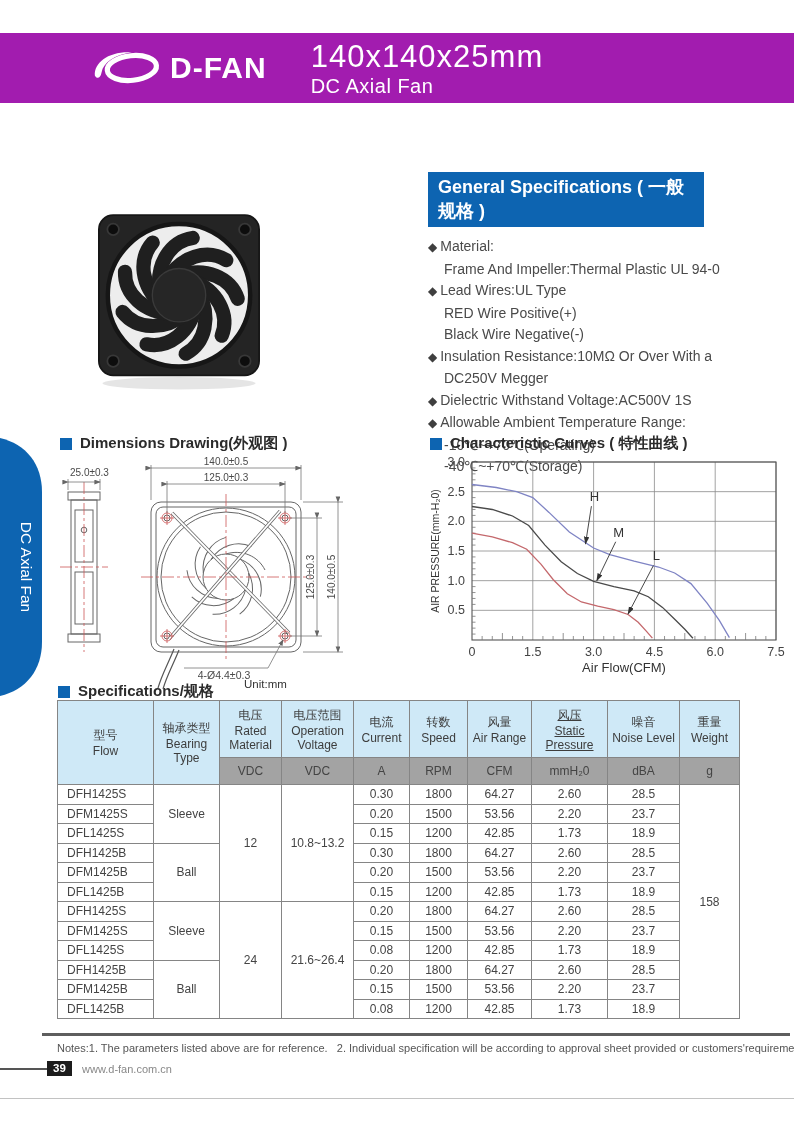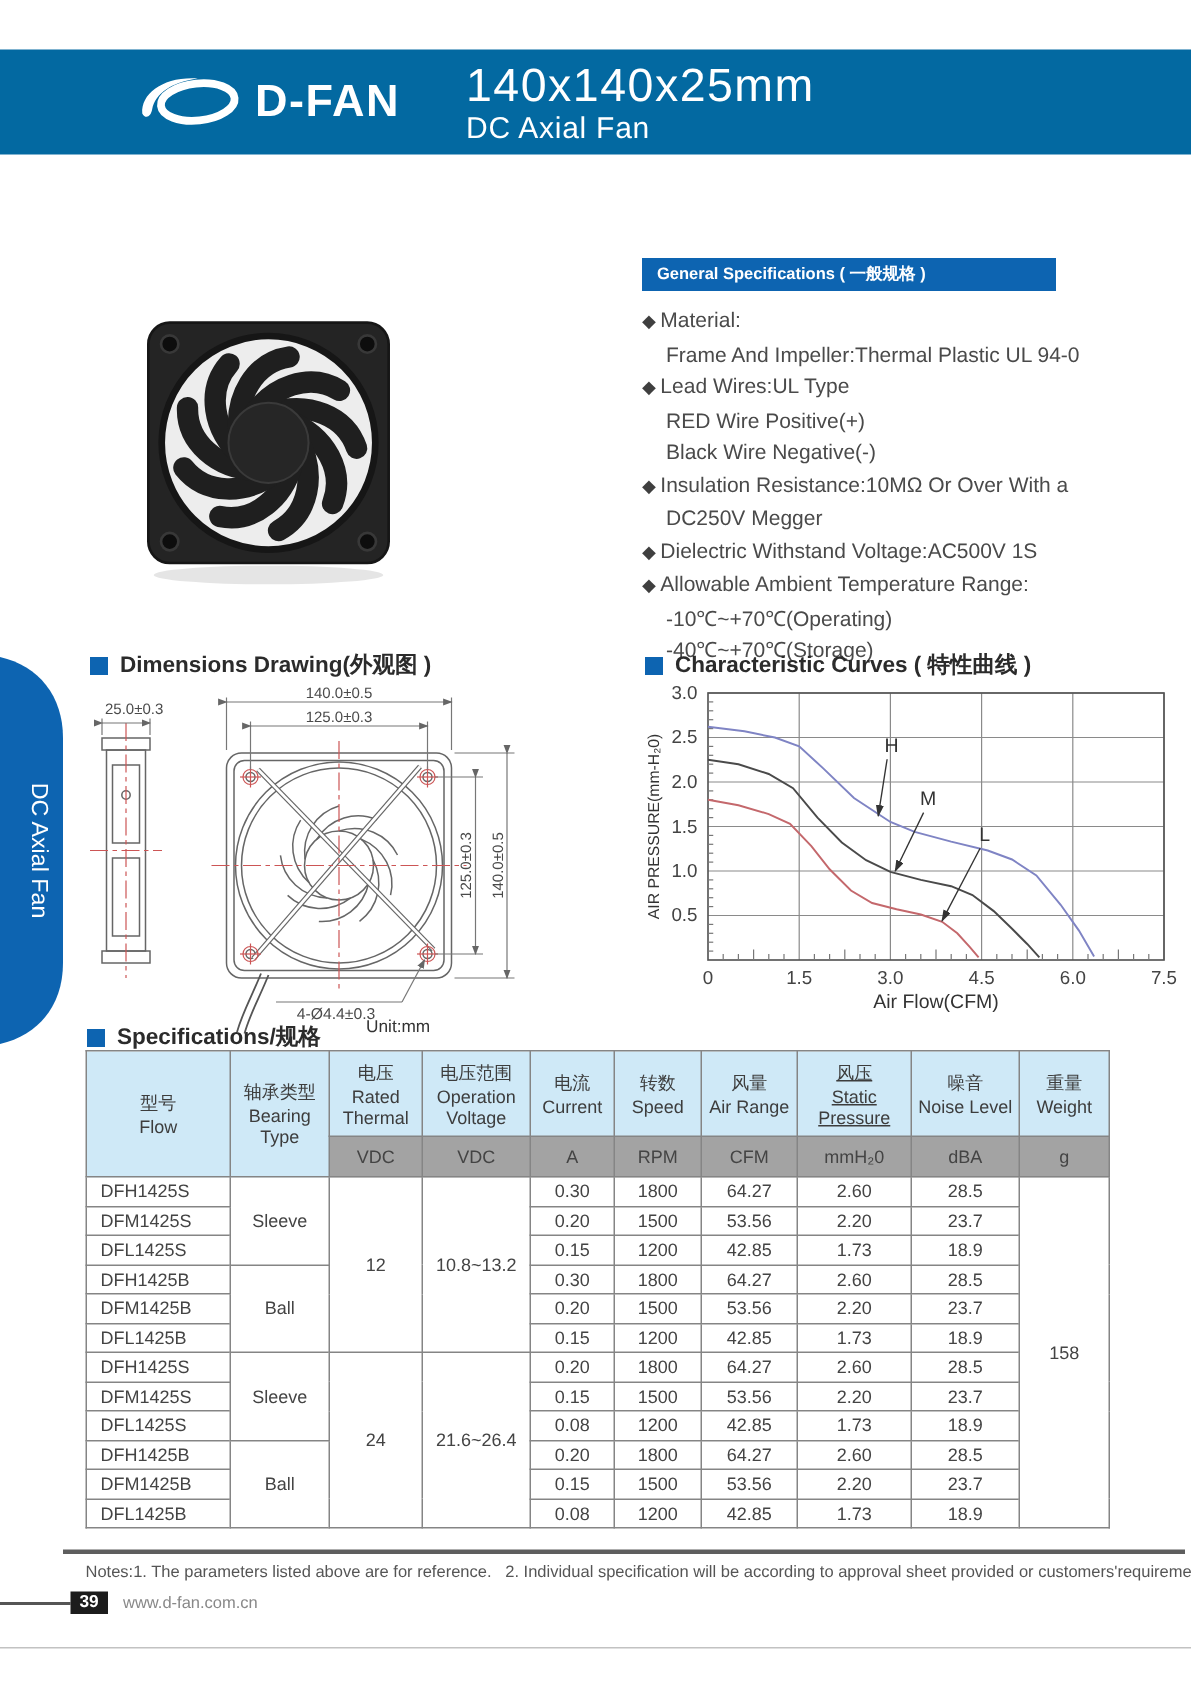--- a/index.html
+++ b/index.html
@@ -1,34 +1,34 @@
 <!DOCTYPE html>
 <html><head>
 <meta charset="utf-8">
 <style>
   * { margin:0; padding:0; box-sizing:border-box; }
   body { background:#fff; font-family:"Liberation Sans", sans-serif; }
   .page { position:relative; width:794px; height:1123px; background:#ffffff; overflow:hidden; }
 
   
-  .topbar { position:absolute; left:0; top:33px; width:794px; height:70px; background:#0369a1;
+  .topbar { position:absolute; left:0; top:33px; width:794px; height:70px; background:#a21caf;
             display:flex; align-items:center; padding-left:92px; }
   .logo-wrap { display:flex; align-items:center; }
   .brand-text { color:#fff; font-size:30px; font-weight:bold; letter-spacing:1px; margin-left:4px; }
   .title-wrap { display:flex; align-items:baseline; margin-left:32px;flex-direction:column; }
   .size-text { color:#fff; font-size:31px; letter-spacing:1px; }
   .prod-text { color:#fff; font-size:20px; margin-left:12px; letter-spacing:.5px; }
 
   
   .model-no { position:absolute; left:128px; top:132px; font-size:47px; color:#3c3c3c; letter-spacing:3px; }
   .fan-photo { position:absolute; left:90px; top:198px; width:178px; height:198px; }
 
   
   .gen { position:absolute; left:428px; top:172px; width:364px; }
-  .gen-head { background:#0d64b1; color:#fff; font-size:11px; font-weight:bold;
+  .gen-head { background:#0d64b1; color:#fff; font-size:18px; font-weight:bold;
               padding:3px 10px 4px 10px; width:276px; }
   .gen-list { margin-top:9px; }
   .gl { font-size:14px; color:#4a4a4a; line-height:21.5px; white-space:nowrap; }
   .gl .dia { font-size:12px; margin-right:3px; color:#3f3f3f; }
   .gl.c { padding-left:16px; }
 
   
   .sec-title { position:absolute; font-size:15px; font-weight:bold; color:#2b2b2b; display:flex; align-items:center; }
   .sec-sq { width:12px; height:12px; background:#0d64b1; display:inline-block; margin-right:8px; }
   .t-dims  { left:60px;  top:434px; }
@@ -361,21 +361,21 @@
           <th rowspan="2" style="height: 84px;">
             <div>型号</div>
             <div>Flow</div>
           </th>
           <th rowspan="2" style="height: 84px;">
             <div>轴承类型</div>
             <div>Bearing Type</div>
           </th>
           <th style="height: 56px;">
             <div>电压</div>
-            <div>Rated Thermal</div>
+            <div>Rated Material</div>
           </th>
           <th style="height: 56px;">
             <div>电压范围</div>
             <div>Operation Voltage</div>
           </th>
           <th style="height: 56px;">
             <div>电流</div>
             <div>Current</div>
           </th>
           <th style="height: 56px;">

